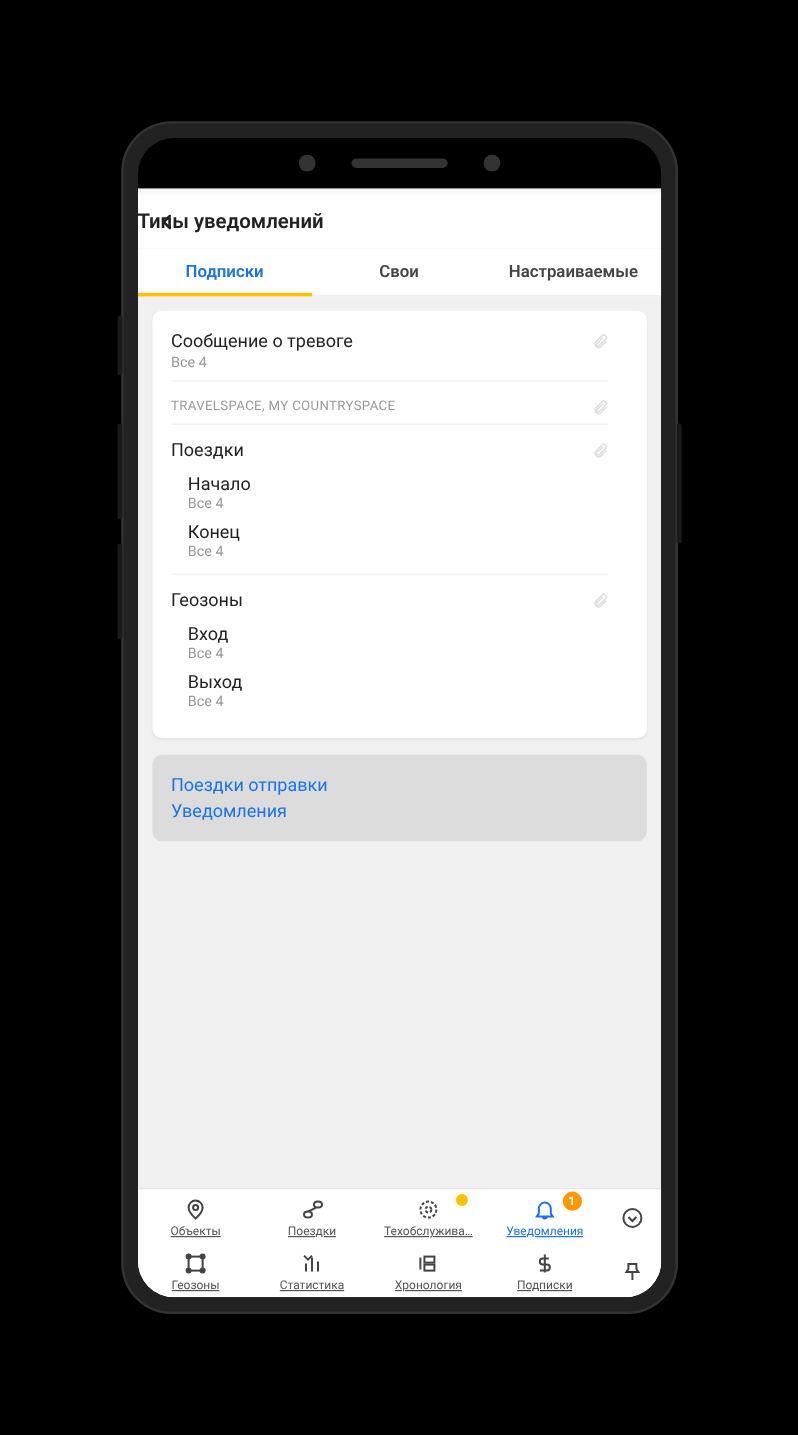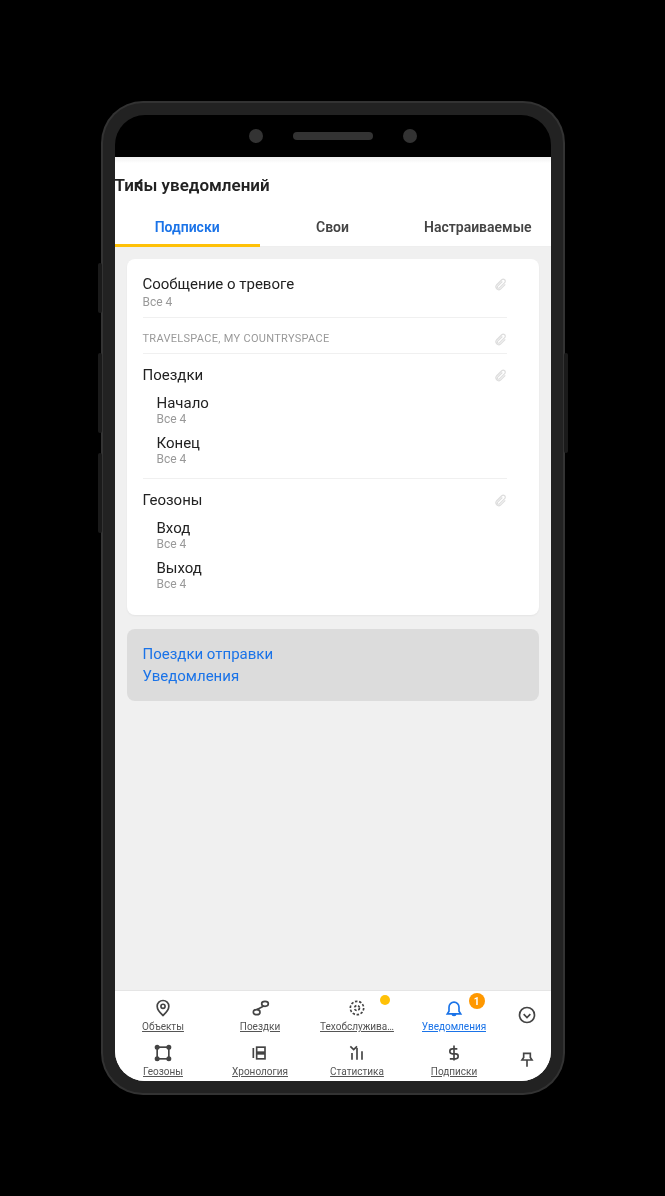--- a/index.html
+++ b/index.html
@@ -407,41 +407,41 @@
                   <circle cx="19" cy="5" r="2" fill="currentColor"></circle>
                   <circle cx="5" cy="19" r="2" fill="currentColor"></circle>
                   <circle cx="19" cy="19" r="2" fill="currentColor"></circle>
                 </svg>
             </div>
             <div class="nav-label">Геозоны</div>
           </div>
           <div class="nav-item">
             <div class="nav-icon">
               <svg viewBox="0 0 24 24" fill="none" stroke="currentColor" stroke-width="2">
-                  <line x1="4" y1="6" x2="4" y2="18"></line>
-                  <rect x="8" y="5" width="10" height="6"></rect>
-                  <rect x="8" y="13" width="10" height="6"></rect>
-                </svg>
-            </div>
-            <div class="nav-label">Хронология</div>
-          </div>
-          <div class="nav-item">
-            <div class="nav-icon">
-              <svg viewBox="0 0 24 24" fill="none" stroke="currentColor" stroke-width="2">
                   <line x1="6" y1="20" x2="6" y2="12"></line>
                   <line x1="12" y1="20" x2="12" y2="6"></line>
                   <line x1="18" y1="20" x2="18" y2="10"></line>
                   <path d="M4 4l4 4 4-4"></path>
                 </svg>
             </div>
             <div class="nav-label">Статистика</div>
           </div>
           <div class="nav-item">
             <div class="nav-icon">
               <svg viewBox="0 0 24 24" fill="none" stroke="currentColor" stroke-width="2">
+                  <line x1="4" y1="6" x2="4" y2="18"></line>
+                  <rect x="8" y="5" width="10" height="6"></rect>
+                  <rect x="8" y="13" width="10" height="6"></rect>
+                </svg>
+            </div>
+            <div class="nav-label">Хронология</div>
+          </div>
+          <div class="nav-item">
+            <div class="nav-icon">
+              <svg viewBox="0 0 24 24" fill="none" stroke="currentColor" stroke-width="2">
                   <line x1="12" y1="3" x2="12" y2="21"></line>
                   <path d="M16 7H10a3 3 0 000 6h4a3 3 0 010 6H7"></path>
                 </svg>
             </div>
             <div class="nav-label">Подписки</div>
           </div>
           <div class="nav-item narrow">
             <div class="nav-icon">
               <svg viewBox="0 0 24 24" fill="none" stroke="currentColor" stroke-width="2">
                   <path d="M8 4h8v5l2 3H6l2-3V4zM12 12v8"></path>

